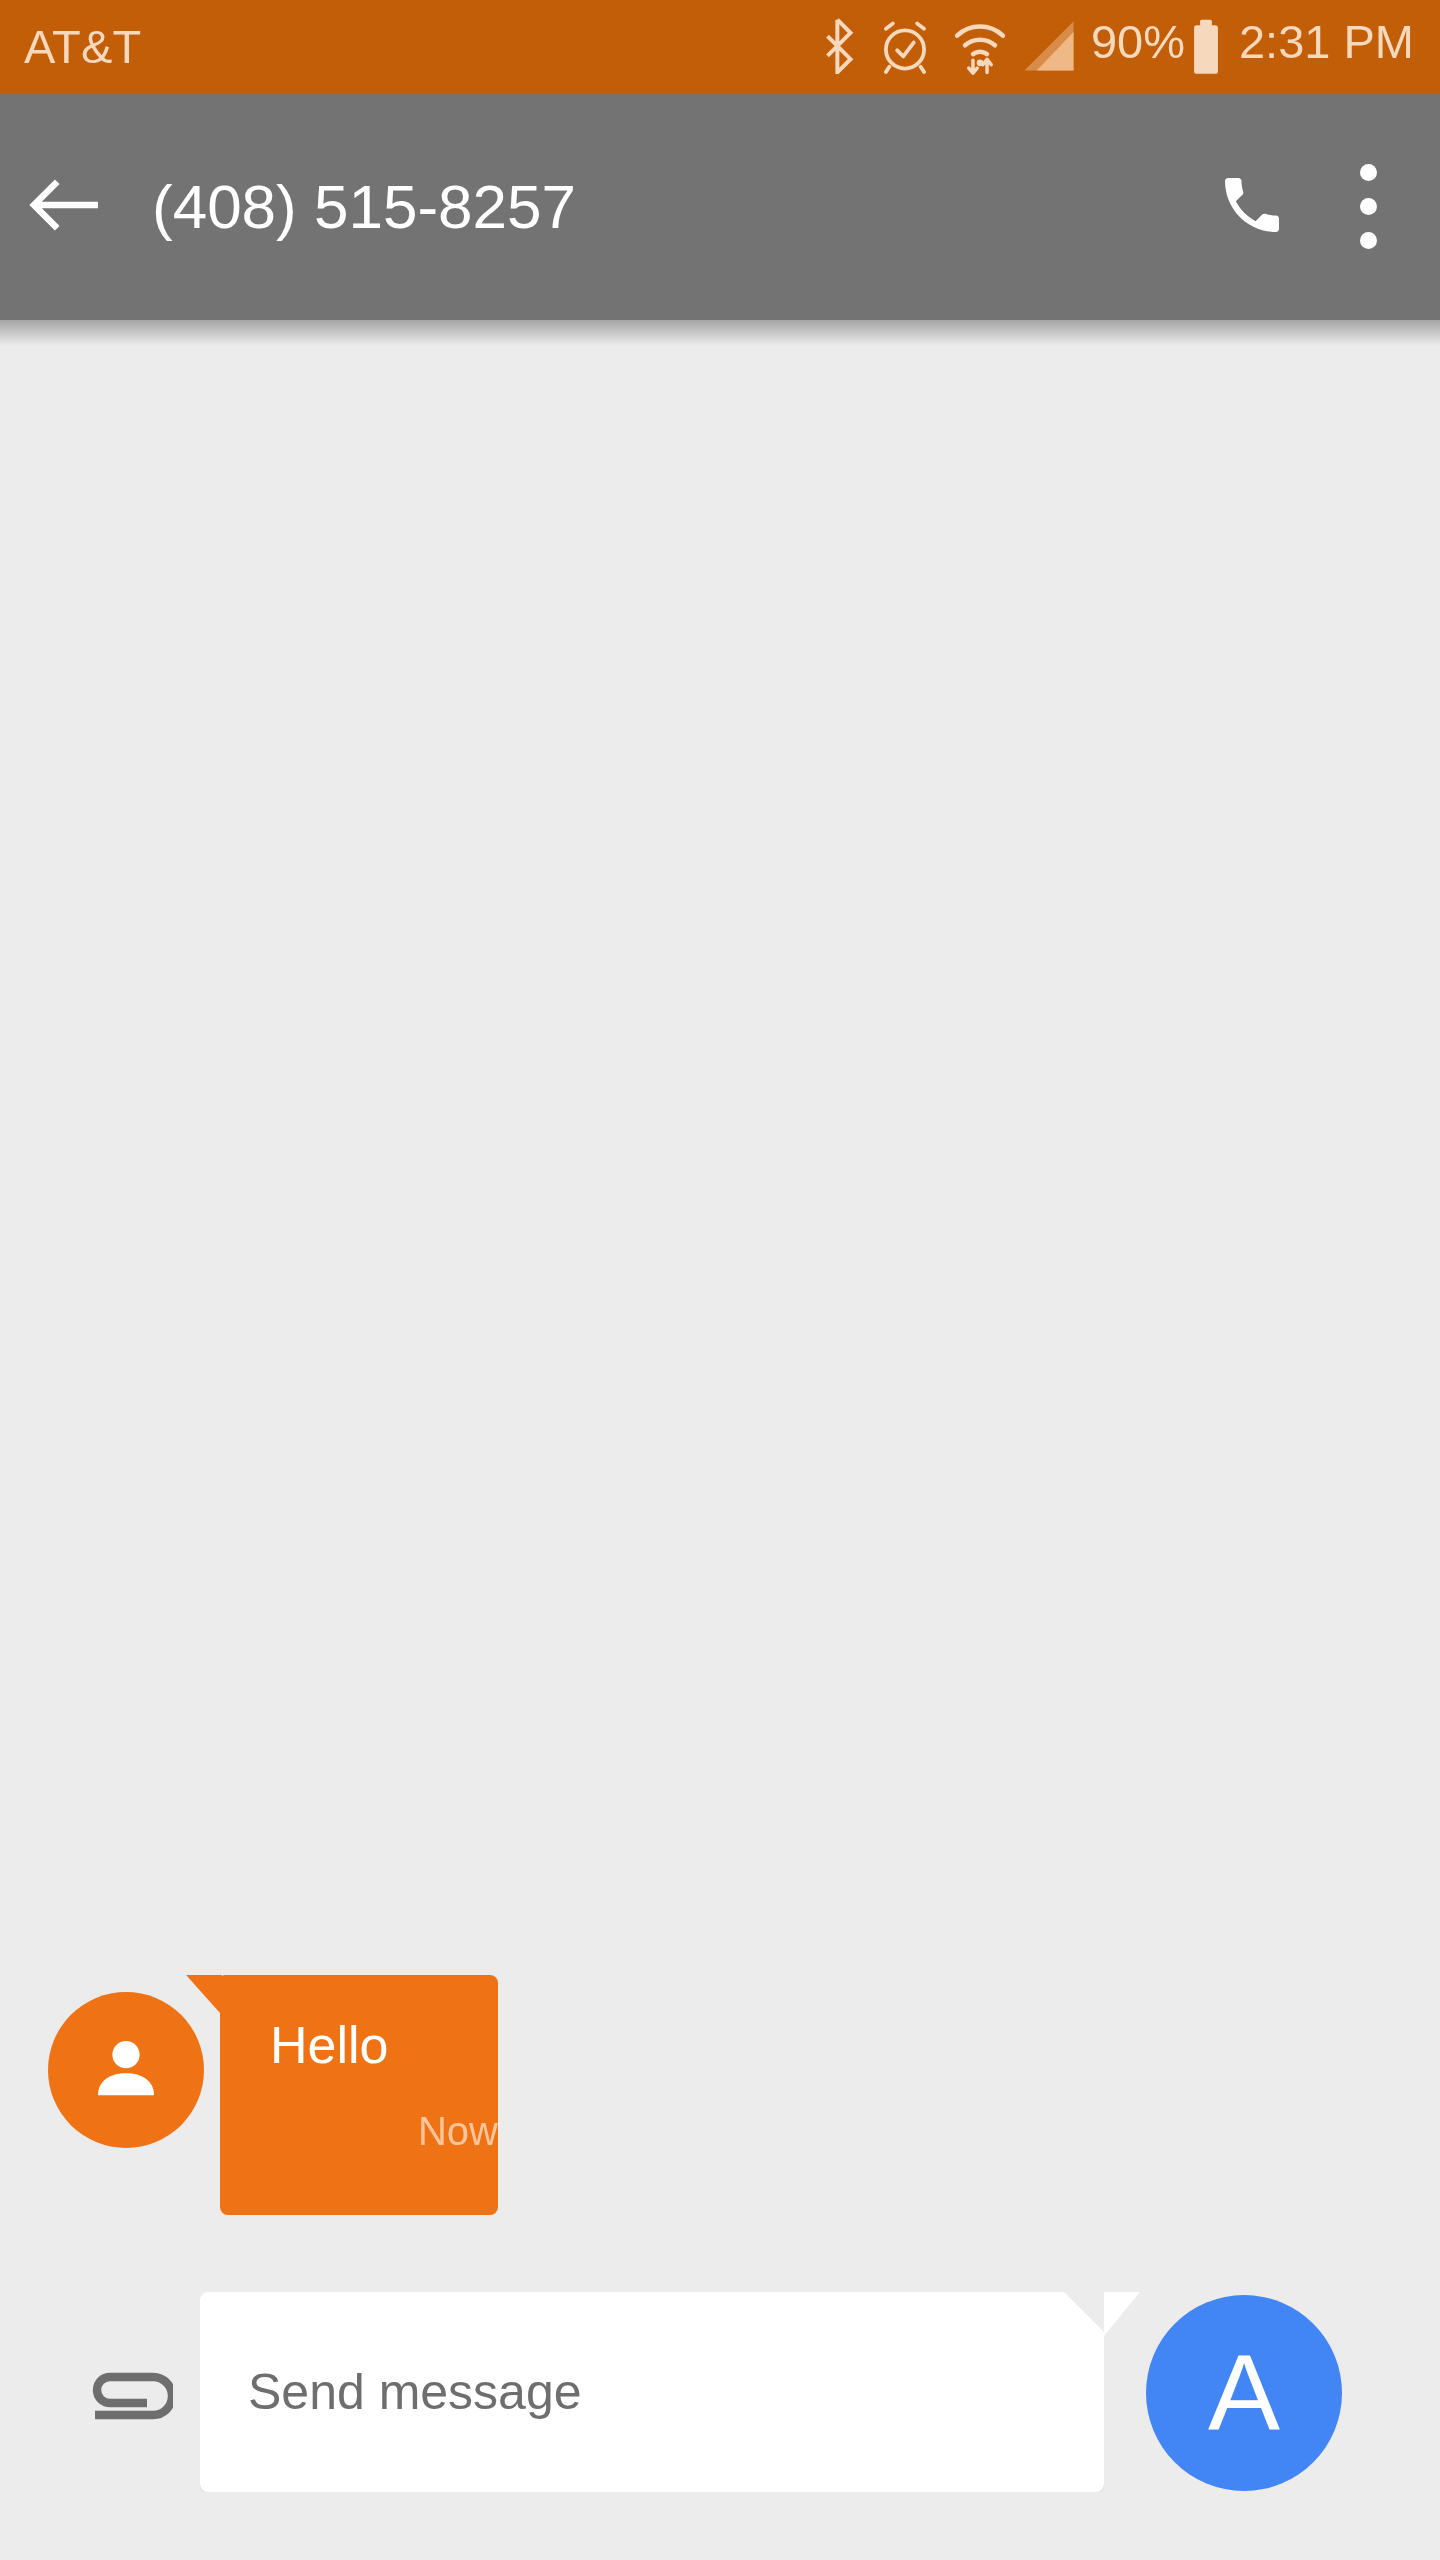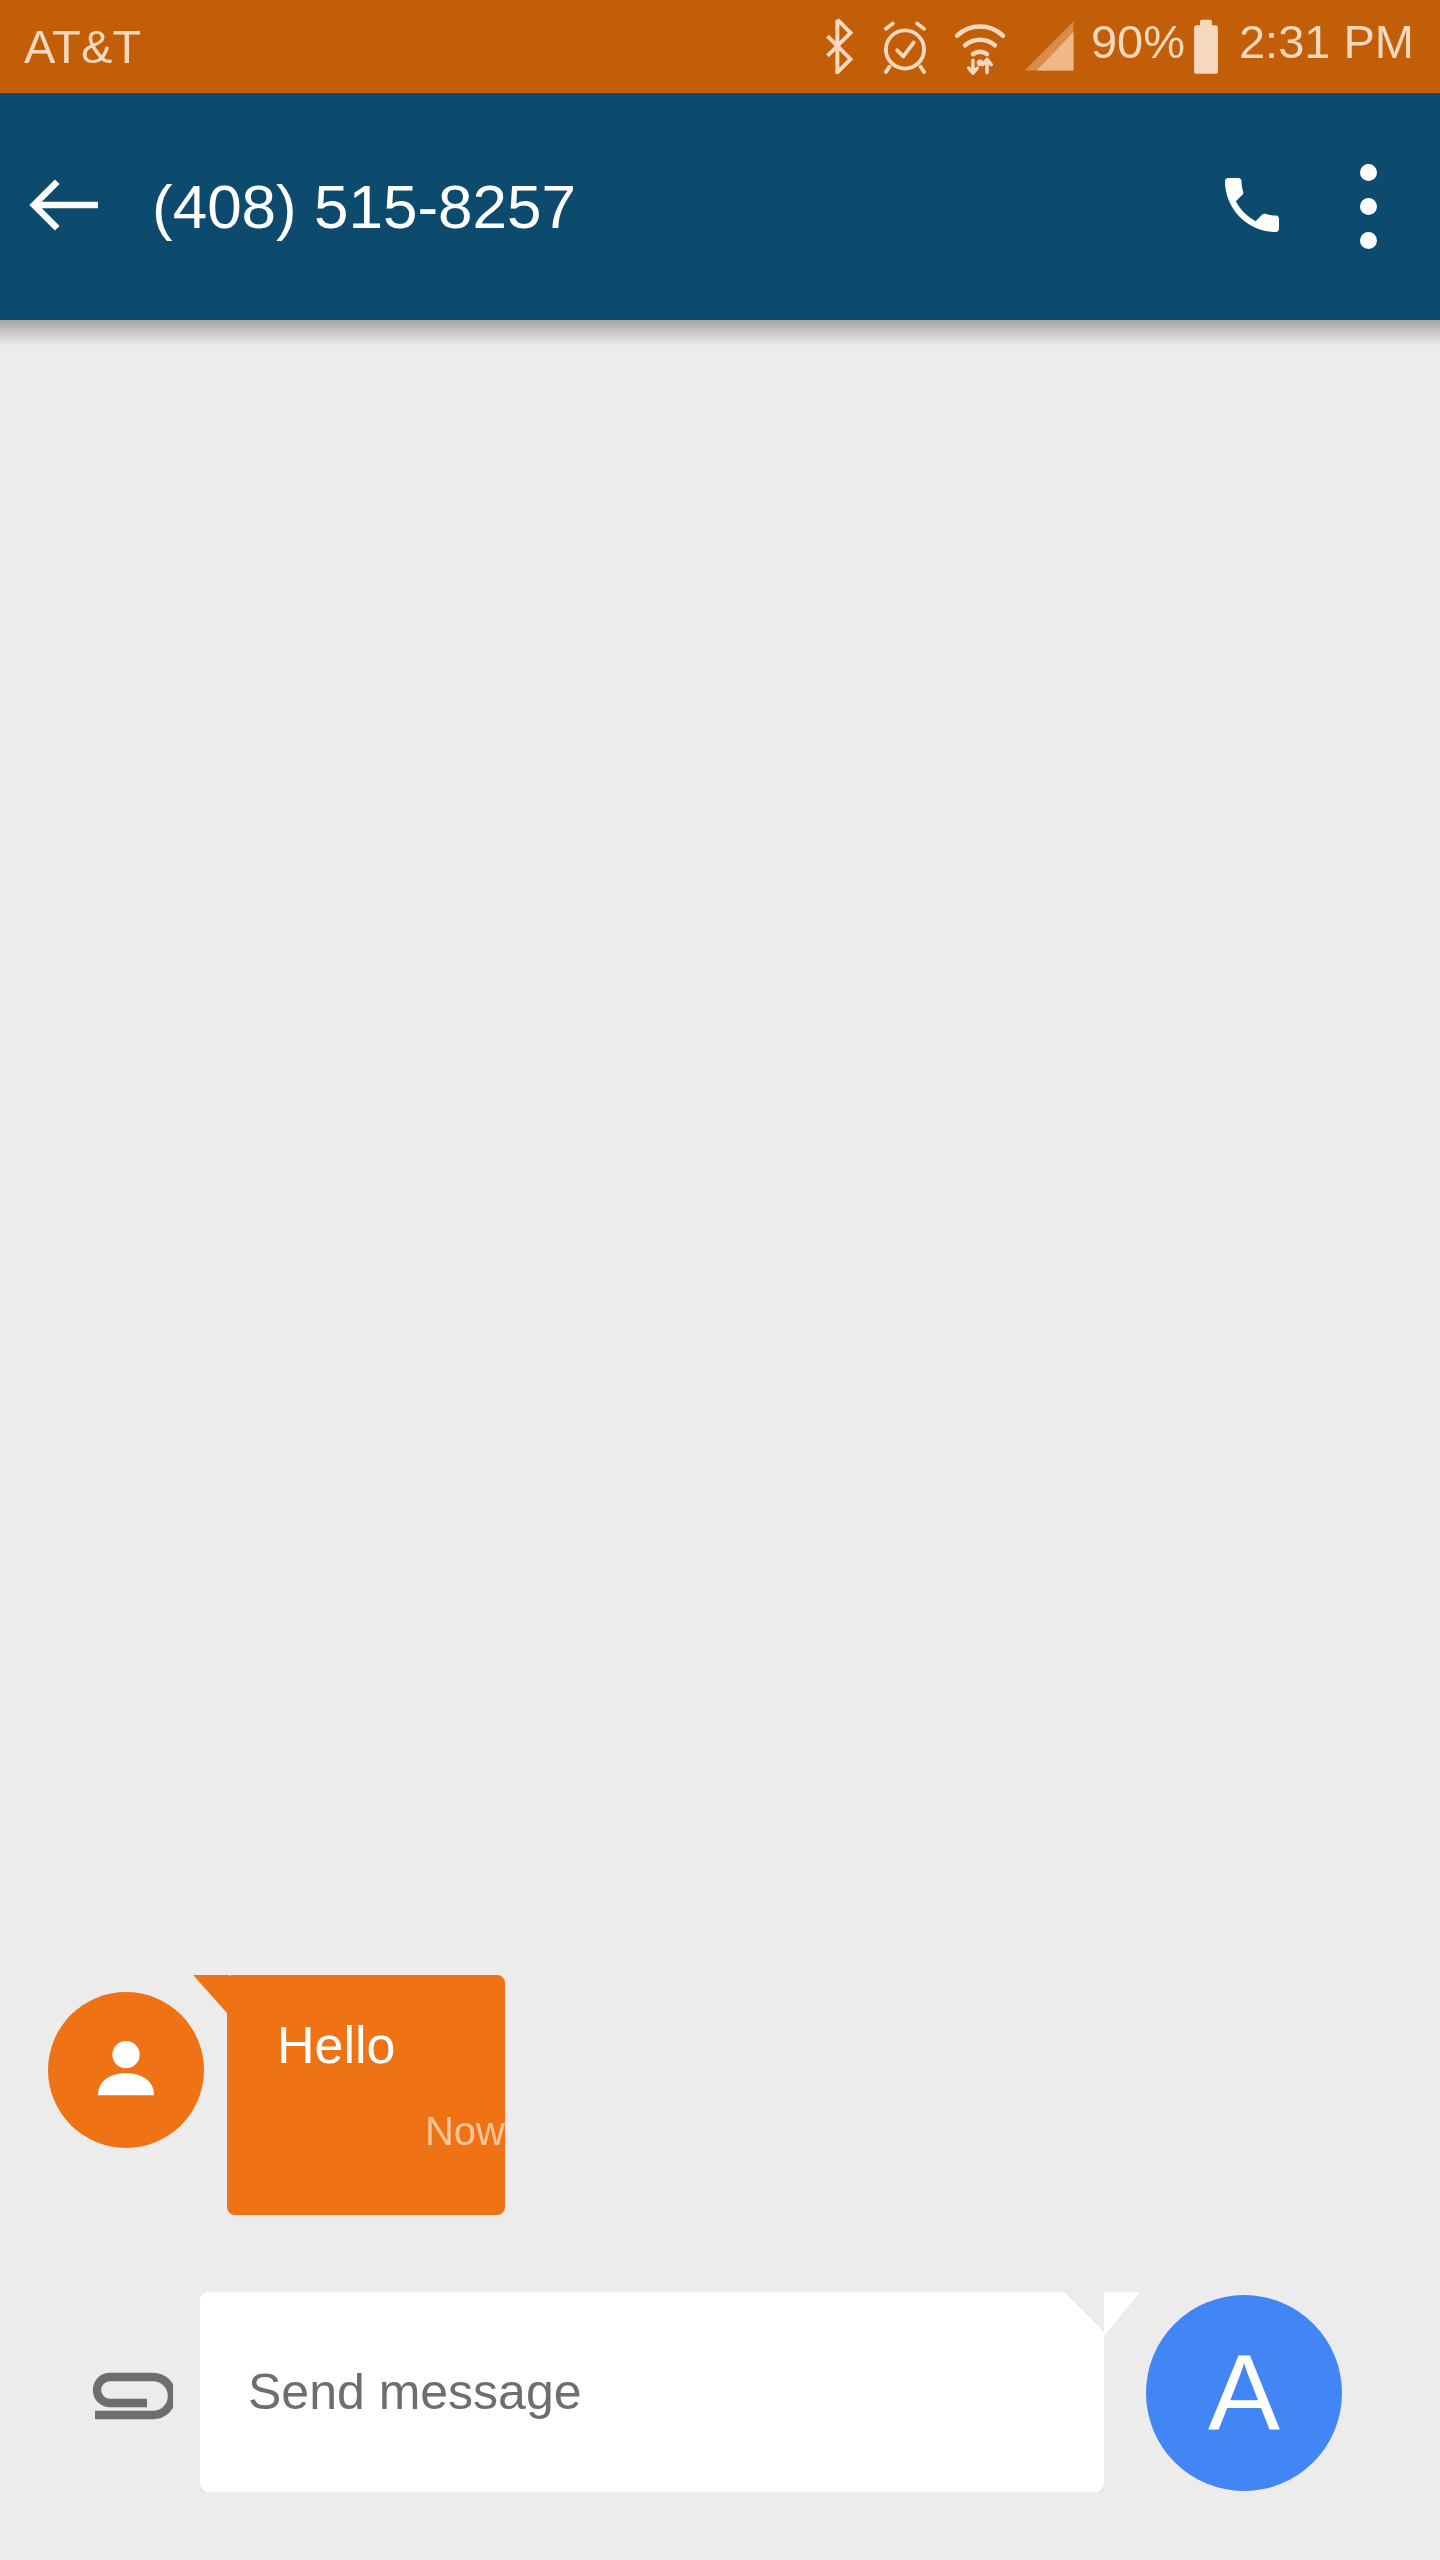--- a/index.html
+++ b/index.html
@@ -34,21 +34,21 @@
     margin-left:14px; margin-right:4px;
   }
   .clock{
     font-size:47px; color:#F6D8BD; line-height:1; white-space:nowrap;
     margin-left:16px;
   }
 
   
   .app-bar{
     position:absolute; top:93px; left:0; width:1440px; height:227px;
-    background:#0c4a6e;
+    background:#737373;
     display:flex; align-items:center;
     z-index:5;
   }
   .app-bar::after{
     content:""; position:absolute; left:0; right:0; top:100%; height:26px;
     background:linear-gradient(to bottom, rgba(0,0,0,.30), rgba(0,0,0,0));
     pointer-events:none;
   }
   .back-btn{
     width:130px; height:227px; display:flex; align-items:center; justify-content:center;
@@ -78,21 +78,21 @@
     display:flex; align-items:flex-start;
   }
   .avatar{
     width:156px; height:156px; border-radius:50%;
     background:#EF7215;
     flex:0 0 auto; margin-left:48px; margin-top:17px;
     display:flex; align-items:center; justify-content:center;
   }
   .bubble{
     position:relative;
-    margin-left:23px;
+    margin-left:16px;
     width:278px; min-height:240px;
     background:#EF7215;
     border-radius:5px 8px 8px 8px;
     padding:44px 0 0 50px;
     
     clip-path: polygon(0% 0%, 100% 0%, 100% 100%, 0% 100%, 0% 38px, -34px 0%);
   }
   .bubble-tail{
     position:absolute; left:-34px; top:0; width:34px; height:40px;
     overflow:visible;

